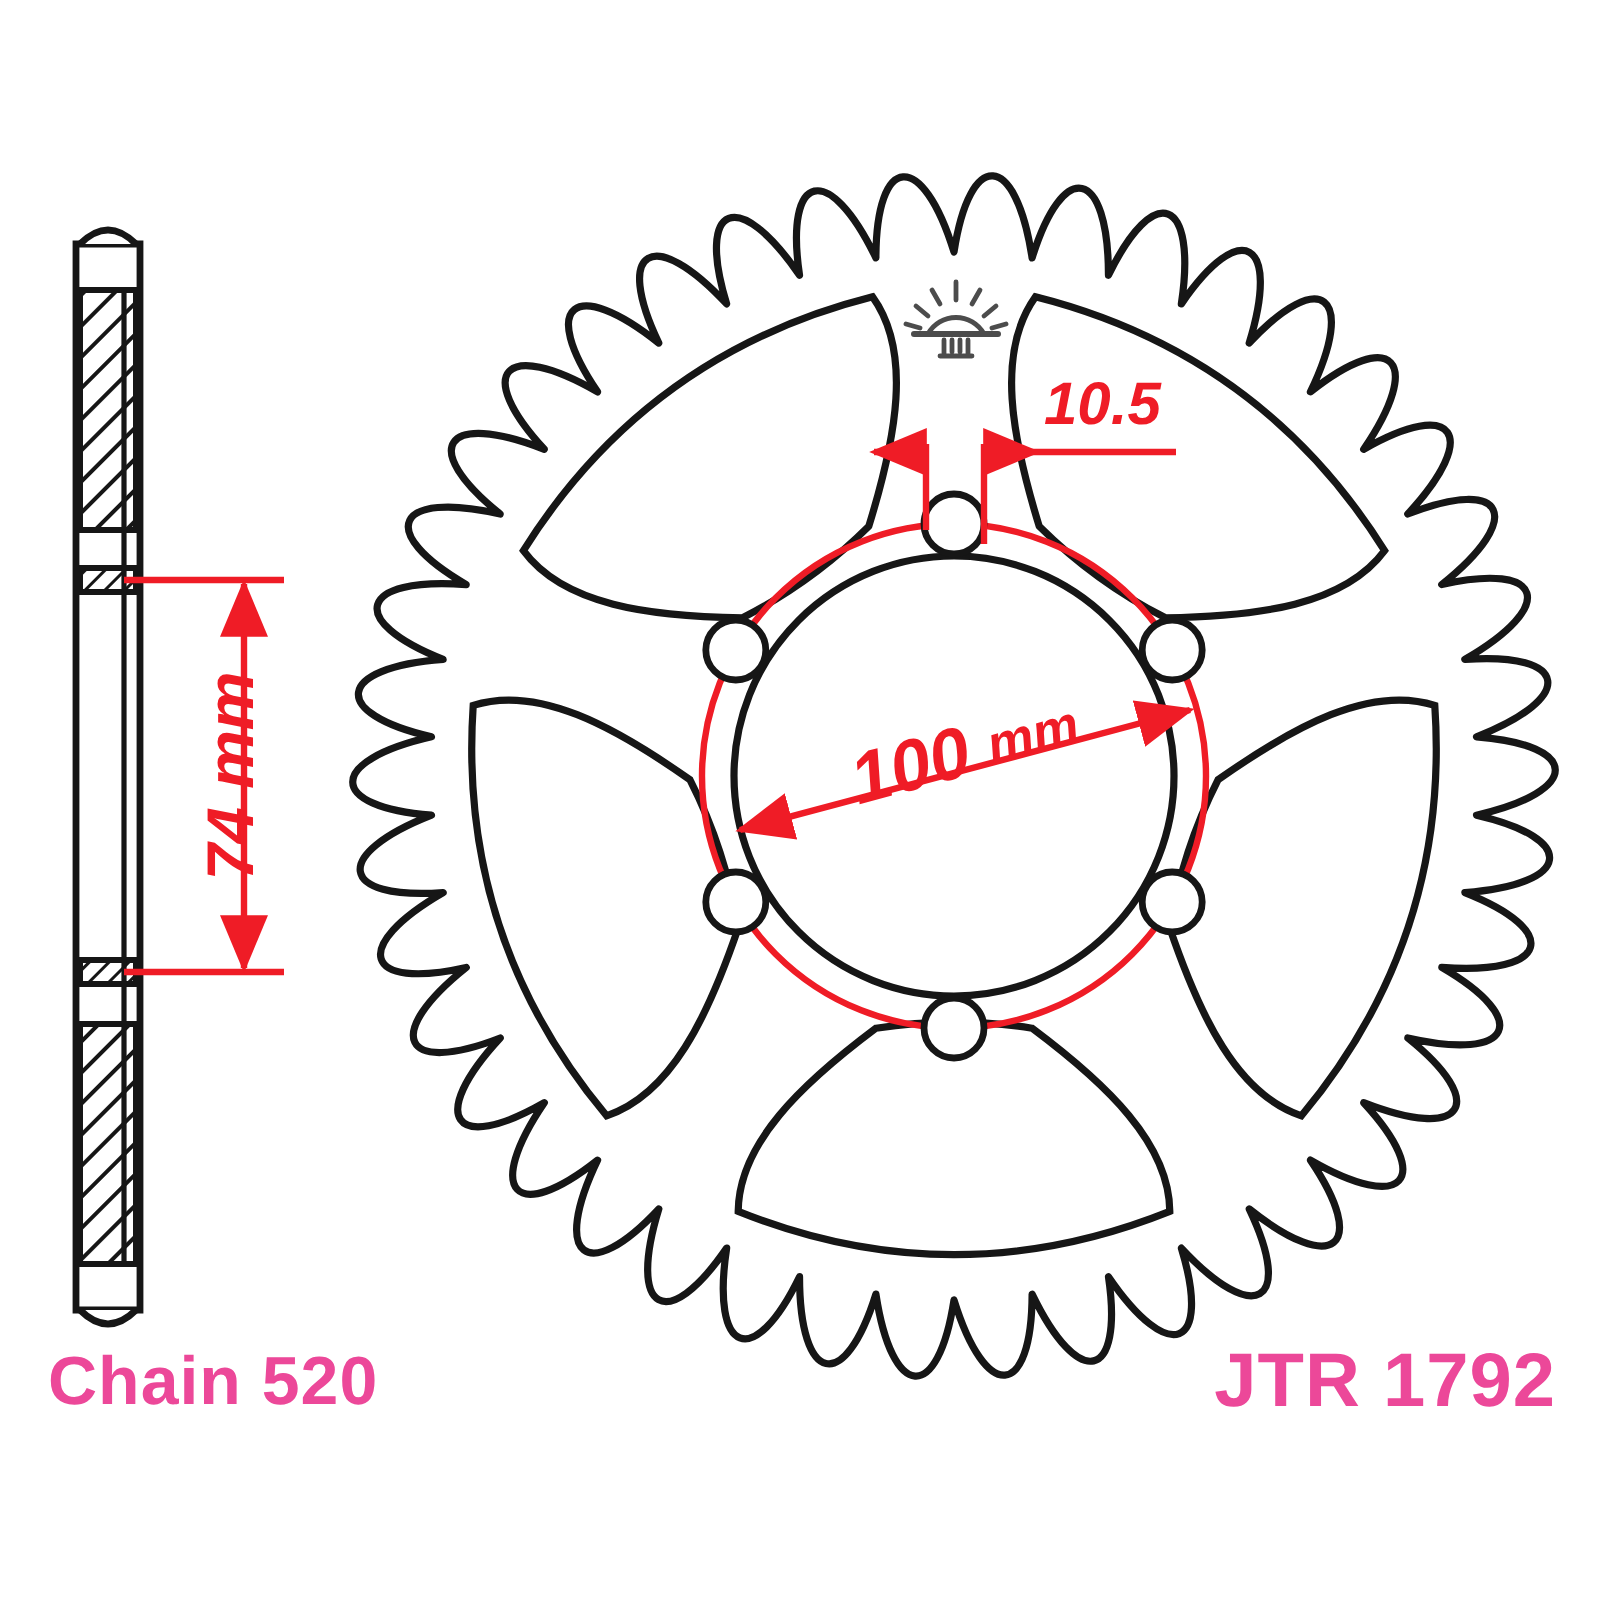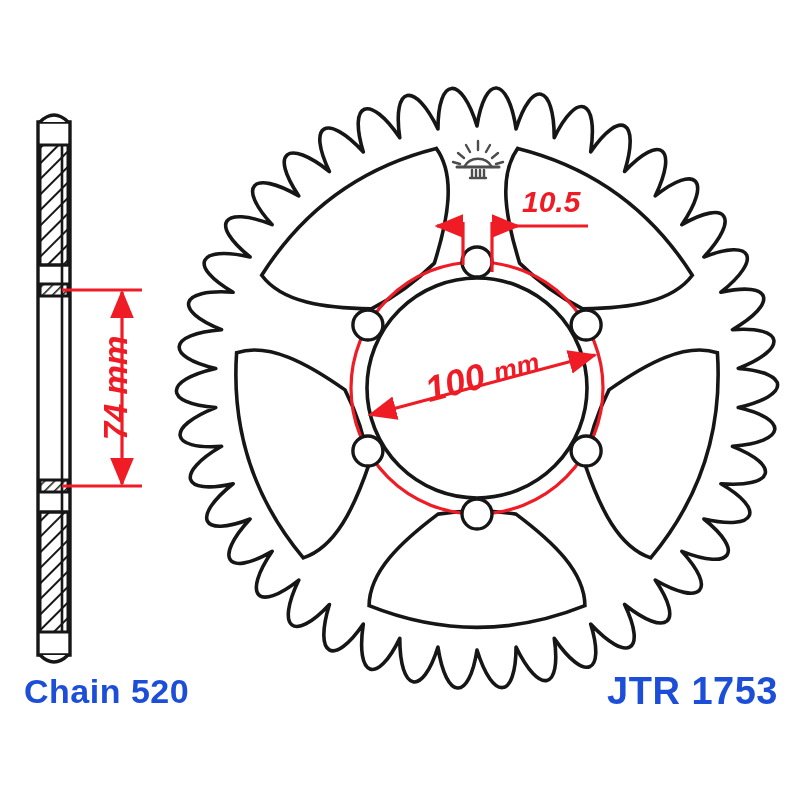--- a/index.html
+++ b/index.html
@@ -17,21 +17,21 @@
   #sheet {
     position: absolute;
     left: 0; top: 0;
     width: 800px;
     height: 800px;
   }
   .label-text {
     position: absolute;
     font-family: "Liberation Sans", sans-serif;
     font-weight: bold;
-    color: #1d4ed8;
+    color: #ec4899;
     white-space: nowrap;
   }
   #chain-label {
     left: 24px;
     top: 672px;
     font-size: 34px;
     letter-spacing: 0.5px;
   }
   #part-label {
     right: 22px;
@@ -145,13 +145,13 @@
     <line x1="498" y1="153" x2="492" y2="158"></line>
     <line x1="453" y1="162" x2="460" y2="164"></line>
     <line x1="503" y1="162" x2="496" y2="164"></line>
     <path d="M472,170 L472,178 M484,170 L484,178 M470,178 L486,178"></path>
     <path d="M476,170 L476,176 M480,170 L480,176"></path>
   </g>
 
 </svg>
 
 <div class="label-text" id="chain-label">Chain 520</div>
-<div class="label-text" id="part-label">JTR 1753</div>
+<div class="label-text" id="part-label">JTR 1792</div>
 
 </body></html>

